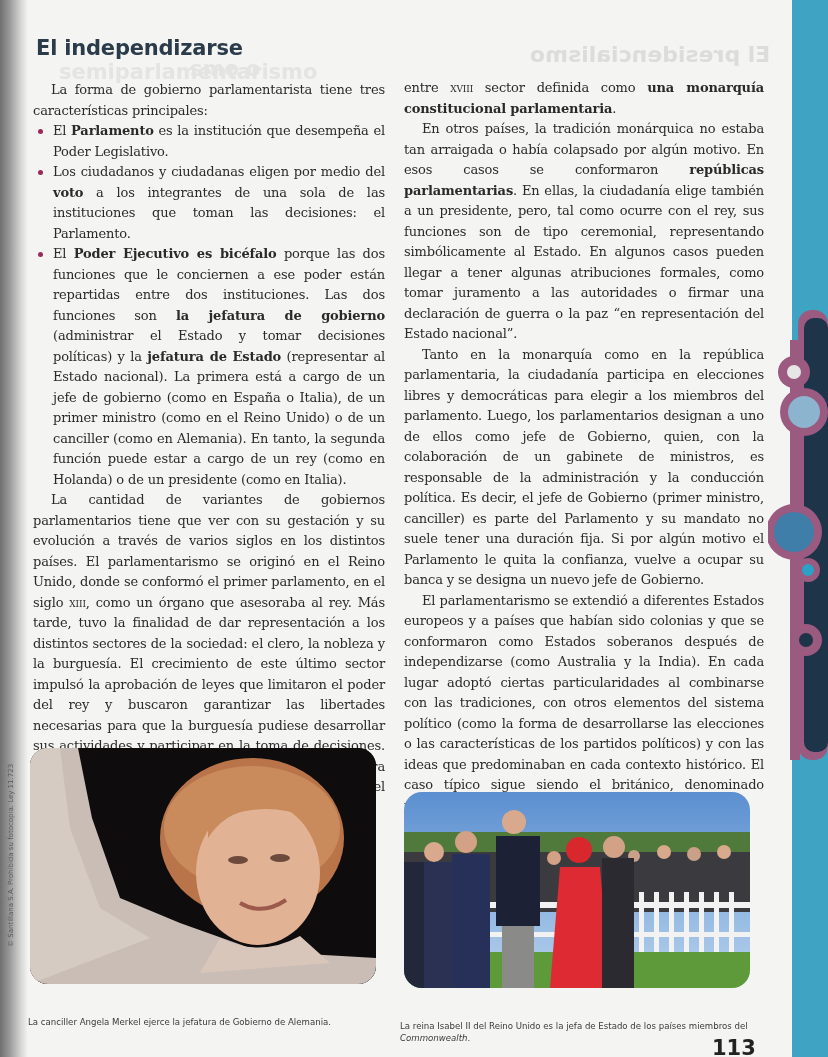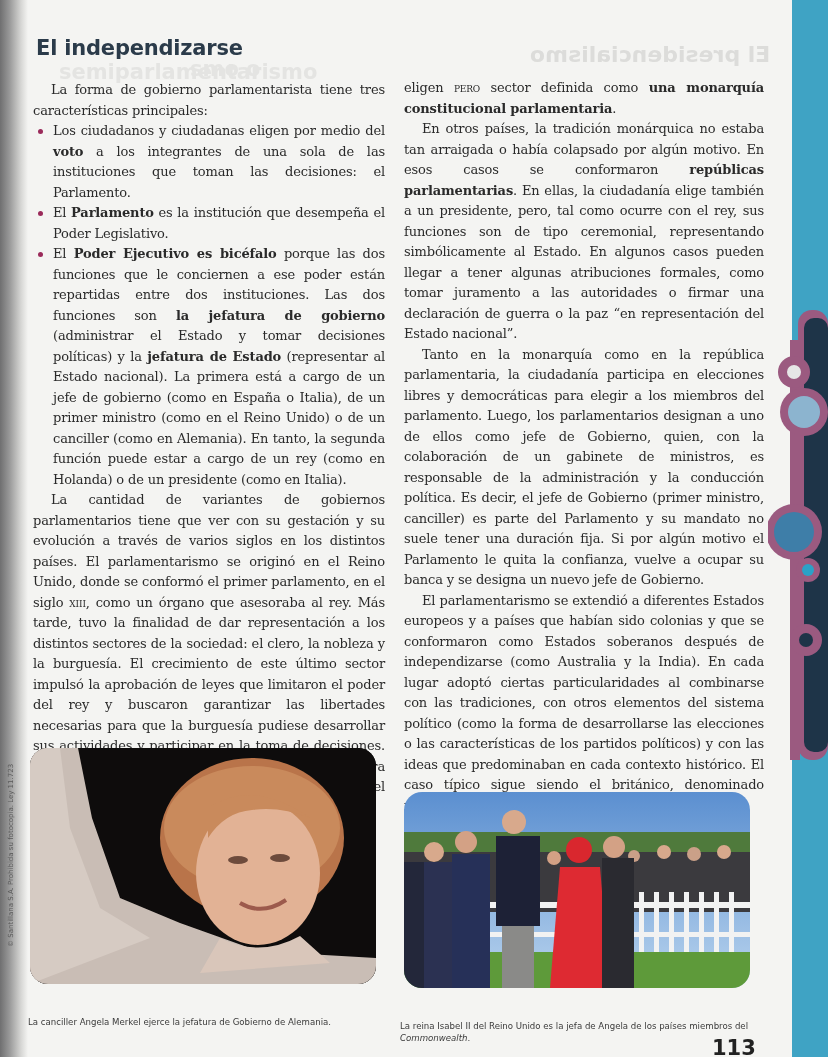--- a/index.html
+++ b/index.html
@@ -80,29 +80,29 @@
 
 <div class="ghost left1">smo o</div>
 <div class="ghost left2">semiparlamentarismo</div>
 <div class="ghost right1">El presidencialismo</div>
 
 <h1 class="title">El independizarse</h1>
 
 <div class="col col-left">
   <p>La forma de gobierno parlamentarista tiene tres características principales:</p>
   <ul>
+    <li><span>El </span><b>Parlamento</b><span> es la institución que desempeña el Poder Legislativo.</span></li>
     <li><span>Los ciudadanos y ciudadanas eligen por medio del </span><b>voto</b><span> a los integrantes de una sola de las instituciones que toman las decisiones: el Parlamento.</span></li>
-    <li><span>El </span><b>Parlamento</b><span> es la institución que desempeña el Poder Legislativo.</span></li>
     <li><span>El </span><b>Poder Ejecutivo es bicéfalo</b><span> porque las dos funciones que le conciernen a ese poder están repartidas entre dos instituciones. Las dos funciones son </span><b>la jefatura de gobierno</b><span> (administrar el Estado y tomar decisiones políticas) y la </span><b>jefatura de Estado</b><span> (representar al Estado nacional). La primera está a cargo de un jefe de gobierno (como en España o Italia), de un primer ministro (como en el Reino Unido) o de un canciller (como en Alemania). En tanto, la segunda función puede estar a cargo de un rey (como en Holanda) o de un presidente (como en Italia).</span></li>
   </ul>
   <p><span>La cantidad de variantes de gobiernos parlamentarios tiene que ver con su gestación y su evolución a través de varios siglos en los distintos países. El parlamentarismo se originó en el Reino Unido, donde se conformó el primer parlamento, en el siglo </span><span class="sc">xiii</span><span>, como un órgano que asesoraba al rey. Más tarde, tuvo la finalidad de dar representación a los distintos sectores de la sociedad: el clero, la nobleza y la burguesía. El crecimiento de este último sector impulsó la aprobación de leyes que limitaron el poder del rey y buscaron garantizar las libertades necesarias para que la burguesía pudiese desarrollar sus actividades y participar en la toma de decisiones. Esto llevó a que la monarquía absoluta se convirtiera en una monarquía constitucional, primero, y en el transcurso del</span></p>
 </div>
 
 <div class="col col-right">
-  <p class="noind"><span>eligen </span><span class="sc">pero</span><span> sector definida como </span><b>una monarquía constitucional parlamentaria</b><span>.</span></p>
+  <p class="noind"><span>entre </span><span class="sc">xviii</span><span> sector definida como </span><b>una monarquía constitucional parlamentaria</b><span>.</span></p>
   <p><span>En otros países, la tradición monárquica no estaba tan arraigada o había colapsado por algún motivo. En esos casos se conformaron </span><b>repúblicas parlamentarias</b><span>. En ellas, la ciudadanía elige también a un presidente, pero, tal como ocurre con el rey, sus funciones son de tipo ceremonial, representando simbólicamente al Estado. En algunos casos pueden llegar a tener algunas atribuciones formales, como tomar juramento a las autoridades o firmar una declaración de guerra o la paz “en representación del Estado nacional”.</span></p>
   <p>Tanto en la monarquía como en la república parlamentaria, la ciudadanía participa en elecciones libres y democráticas para elegir a los miembros del parlamento. Luego, los parlamentarios designan a uno de ellos como jefe de Gobierno, quien, con la colaboración de un gabinete de ministros, es responsable de la administración y la conducción política. Es decir, el jefe de Gobierno (primer ministro, canciller) es parte del Parlamento y su mandato no suele tener una duración fija. Si por algún motivo el Parlamento le quita la confianza, vuelve a ocupar su banca y se designa un nuevo jefe de Gobierno.</p>
   <p><span>El parlamentarismo se extendió a diferentes Estados europeos y a países que habían sido colonias y que se conformaron como Estados soberanos después de independizarse (como Australia y la India). En cada lugar adoptó ciertas particularidades al combinarse con las tradiciones, con otros elementos del sistema político (como la forma de desarrollarse las elecciones o las características de los partidos políticos) y con las ideas que predominaban en cada contexto histórico. El caso típico sigue siendo el británico, denominado </span><b>modelo de Westminster</b><span>.</span></p>
 </div>
 
 <div class="photo photo-merkel">
   <svg width="346" height="236" viewBox="0 0 346 236">
     <rect width="346" height="236" fill="#0e0c0c"></rect>
 
     <path d="M0 0 L48 0 L62 70 L90 150 L150 175 L220 200 L260 205 L346 210 L346 236 L0 236 Z" fill="#c9bdb5"></path>
@@ -171,21 +171,21 @@
     <rect x="92" y="44" width="44" height="90" fill="#1d2136"></rect>
     <rect x="98" y="134" width="32" height="62" fill="#8a8a88"></rect>
 
     <circle cx="175" cy="58" r="13" fill="#d9272e"></circle>
     <path d="M156 75 L196 75 L206 196 L146 196 Z" fill="#de2a32"></path>
 
     <circle cx="210" cy="55" r="11" fill="#d3a185"></circle>
     <rect x="198" y="66" width="32" height="130" fill="#2a2a30"></rect>
   </svg>
 </div>
-<div class="caption cap-queen"><span>La reina Isabel II del Reino Unido es la jefa de Angela de los países miembros del </span><i>Commonwealth</i><span>.</span></div>
+<div class="caption cap-queen"><span>La reina Isabel II del Reino Unido es la jefa de Estado de los países miembros del </span><i>Commonwealth</i><span>.</span></div>
 
 <div class="page-number">113</div>
 <div class="copyright">© Santillana S.A. Prohibida su fotocopia. Ley 11.723</div>
 
 <div class="sidebar"></div>
 <svg class="sidebar-deco" viewBox="0 0 60 470">
   <rect x="30" y="10" width="30" height="450" rx="14" fill="#9b5a80"></rect>
   <rect x="36" y="18" width="24" height="434" rx="10" fill="#1e3448"></rect>
   <rect x="22" y="40" width="10" height="420" fill="#9b5a80"></rect>
   <circle cx="26" cy="72" r="16" fill="#9b5a80"></circle>

